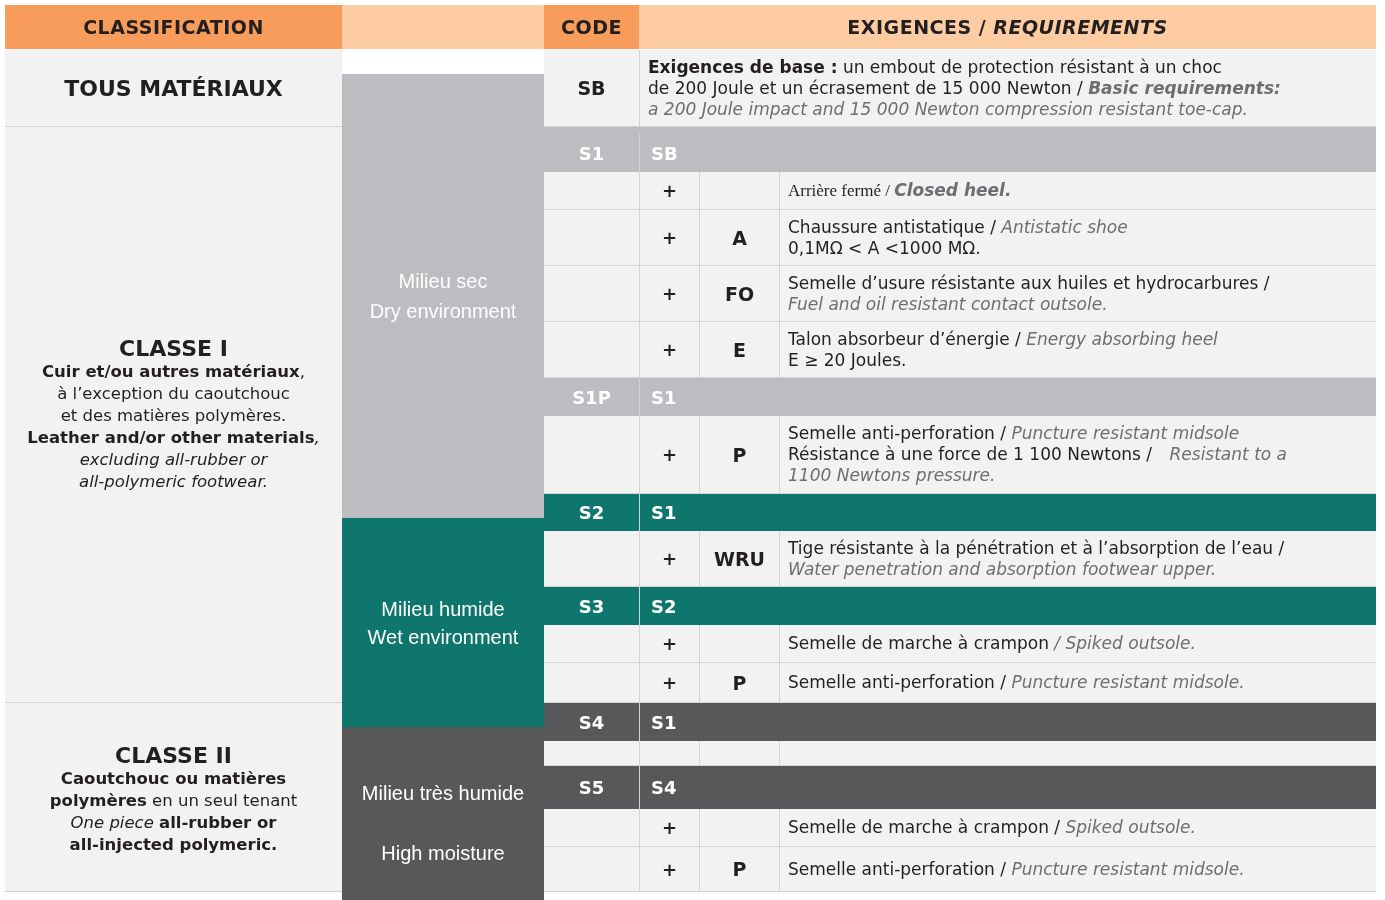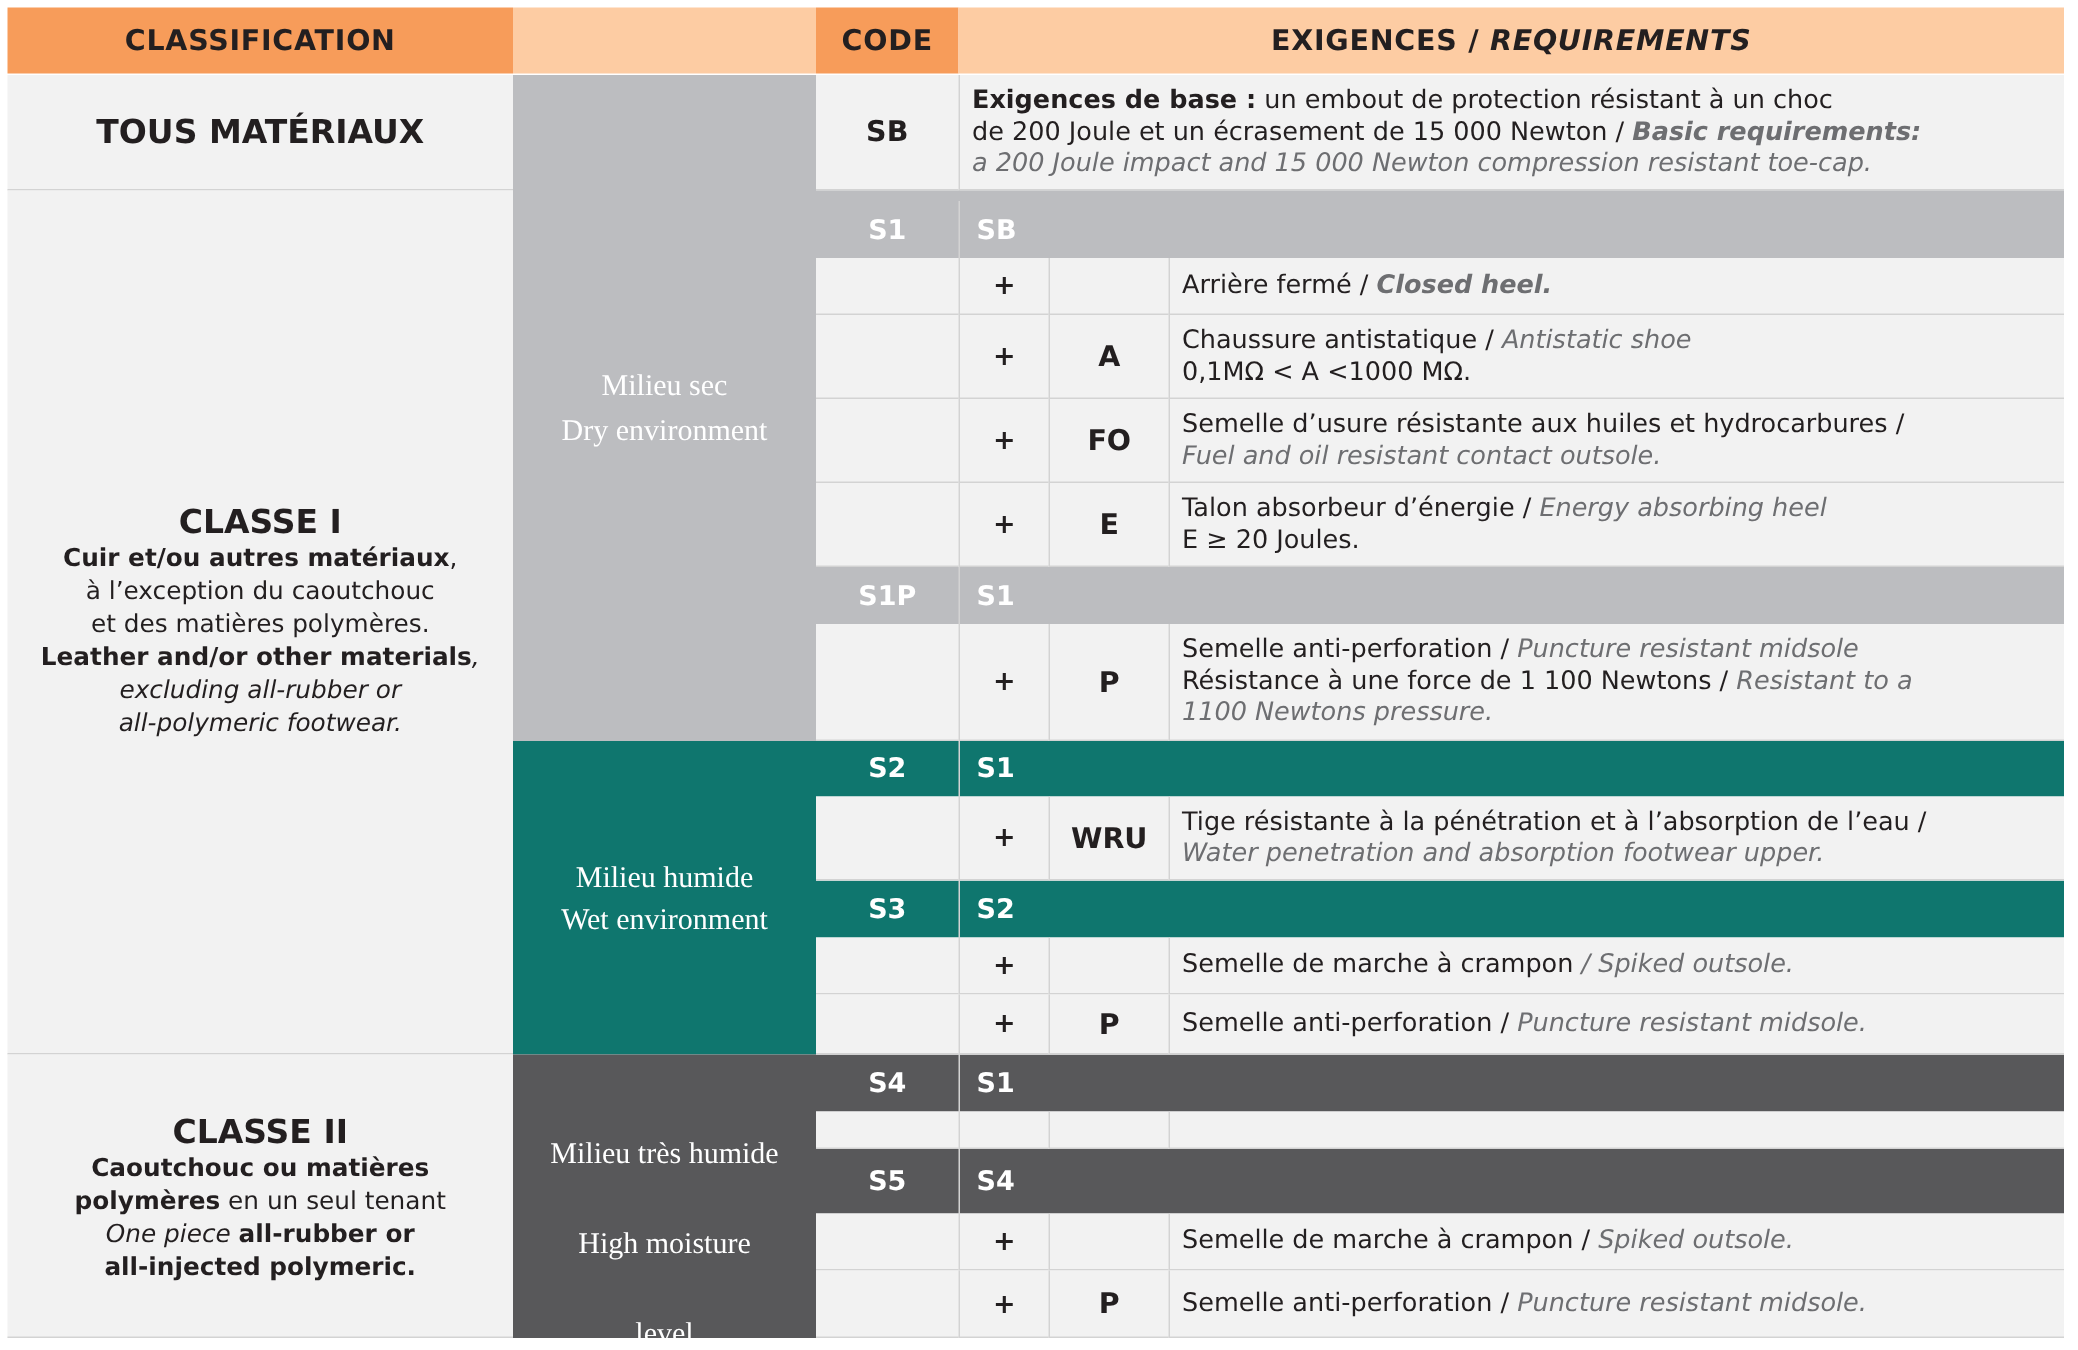--- a/index.html
+++ b/index.html
@@ -11,21 +11,21 @@
   .cell{background:#f2f2f2;border-bottom:1px solid #d3d3d3;}
   .vline{border-left:1px solid #d3d3d3;}
   .center{display:flex;align-items:center;justify-content:center;text-align:center;}
   .bar-light{background:#bcbdc0;}
   .bar-mid{background:#0f766e;}
   .bar-dark{background:#58585a;}
   .codebar{color:#fff;font-weight:bold;font-size:18px;display:flex;align-items:center;}
   .code{font-weight:bold;font-size:19px;color:#231f20;}
   .plus{font-weight:bold;font-size:18px;color:#231f20;}
   .req{font-size:17px;line-height:21px;color:#231f20;display:flex;flex-direction:column;justify-content:center;padding-left:8px;}
-  .env{color:#fff;font-size:20px;line-height:30px;text-align:center;display:flex;flex-direction:column;align-items:center;justify-content:center;font-family:Liberation Serif, serif;}
+  .env{color:#fff;font-size:20px;line-height:30px;text-align:center;display:flex;flex-direction:column;align-items:center;justify-content:center;font-family:Liberation Sans, sans-serif;margin-top:24px;}
   .cls-title{font-weight:bold;font-size:22px;color:#231f20;}
   .cls-text{font-size:16.5px;line-height:22px;color:#231f20;text-align:center;}
   .it{font-style:italic;}
   .b{font-weight:bold;}
   .gray{color:#6d6e71;}
 </style>
 </head>
 <body>
 
 <div class="abs hdr c-orange" style="left:5px;top:5px;width:337px;height:44px;">
@@ -116,21 +116,21 @@
 
 <div id="rows">
     <div class="abs cell " style="left: 544px; top: 172px; width: 95px; height: 38px;"></div>
     <div class="abs cell vline center plus" style="left: 639px; top: 172px; width: 60px; height: 38px;">
       <span>+</span>
     </div>
     <div class="abs cell vline center code" style="left: 699px; top: 172px; width: 80px; height: 38px;">
       <span></span>
     </div>
     <div class="abs cell vline req" style="left: 779px; top: 172px; width: 597px; height: 38px;">
-      <div><span style="white-space: pre;">Arrière fermé / </span><span class="b it gray" style="white-space: pre;">Closed heel.</span></div>
+      <div><span style="white-space: pre; font-family: Liberation Serif, serif;">Arrière fermé / </span><span class="b it gray" style="white-space: pre;">Closed heel.</span></div>
     </div>
     <div class="abs cell " style="left: 544px; top: 210px; width: 95px; height: 56px;"></div>
     <div class="abs cell vline center plus" style="left: 639px; top: 210px; width: 60px; height: 56px;">
       <span>+</span>
     </div>
     <div class="abs cell vline center code" style="left: 699px; top: 210px; width: 80px; height: 56px;">
       <span>A</span>
     </div>
     <div class="abs cell vline req" style="left: 779px; top: 210px; width: 597px; height: 56px;">
       <div><span style="white-space: pre;">Chaussure antistatique / </span><span class="it gray" style="white-space: pre;">Antistatic shoe</span></div>
@@ -160,21 +160,21 @@
     </div>
     <div class="abs cell " style="left: 544px; top: 416px; width: 95px; height: 78px;"></div>
     <div class="abs cell vline center plus" style="left: 639px; top: 416px; width: 60px; height: 78px;">
       <span>+</span>
     </div>
     <div class="abs cell vline center code" style="left: 699px; top: 416px; width: 80px; height: 78px;">
       <span>P</span>
     </div>
     <div class="abs cell vline req" style="left: 779px; top: 416px; width: 597px; height: 78px;">
       <div><span style="white-space: pre;">Semelle anti-perforation / </span><span class="it gray" style="white-space: pre;">Puncture resistant midsole</span></div>
-      <div><span style="white-space: pre;">Résistance à une force de 1 100 Newtons / </span><span class="it gray" style="white-space: pre;">Resistant to a</span></div>
+      <div><span style="white-space: pre;">Résistance à une force de 1 100 Newtons / </span><span class="it gray" style="white-space: pre; margin-left: 12px;">Resistant to a</span></div>
       <div><span class="it gray" style="white-space: pre;">1100 Newtons pressure.</span></div>
     </div>
     <div class="abs cell " style="left: 544px; top: 531px; width: 95px; height: 56px;"></div>
     <div class="abs cell vline center plus" style="left: 639px; top: 531px; width: 60px; height: 56px;">
       <span>+</span>
     </div>
     <div class="abs cell vline center code" style="left: 699px; top: 531px; width: 80px; height: 56px;">
       <span>WRU</span>
     </div>
     <div class="abs cell vline req" style="left: 779px; top: 531px; width: 597px; height: 56px;">

